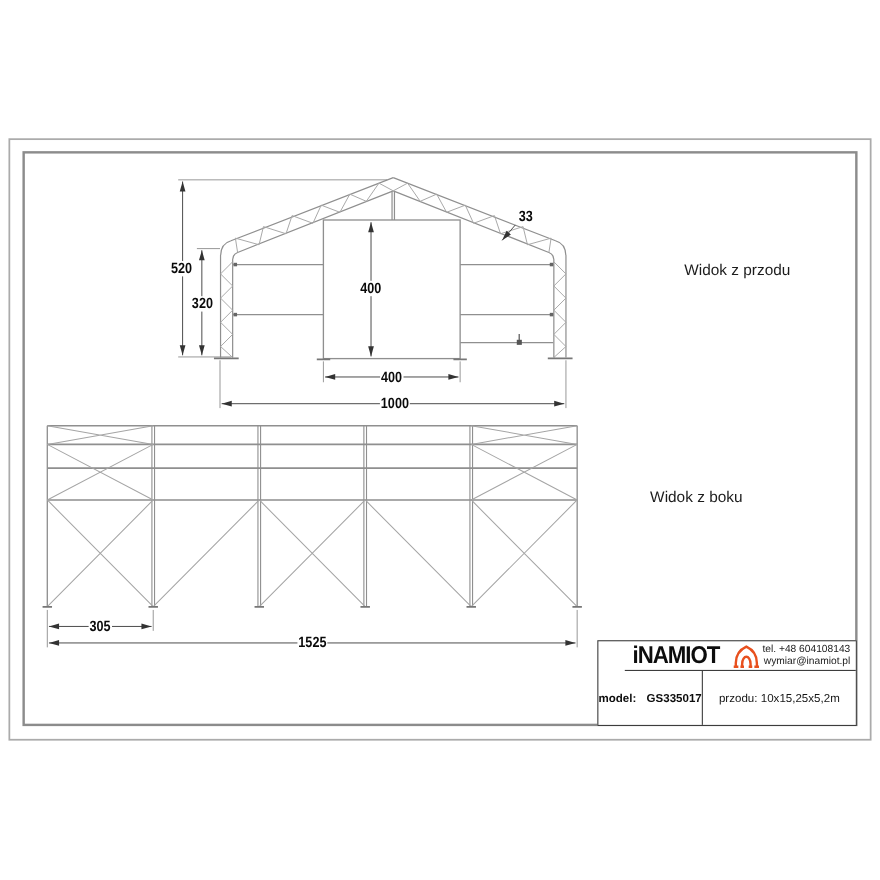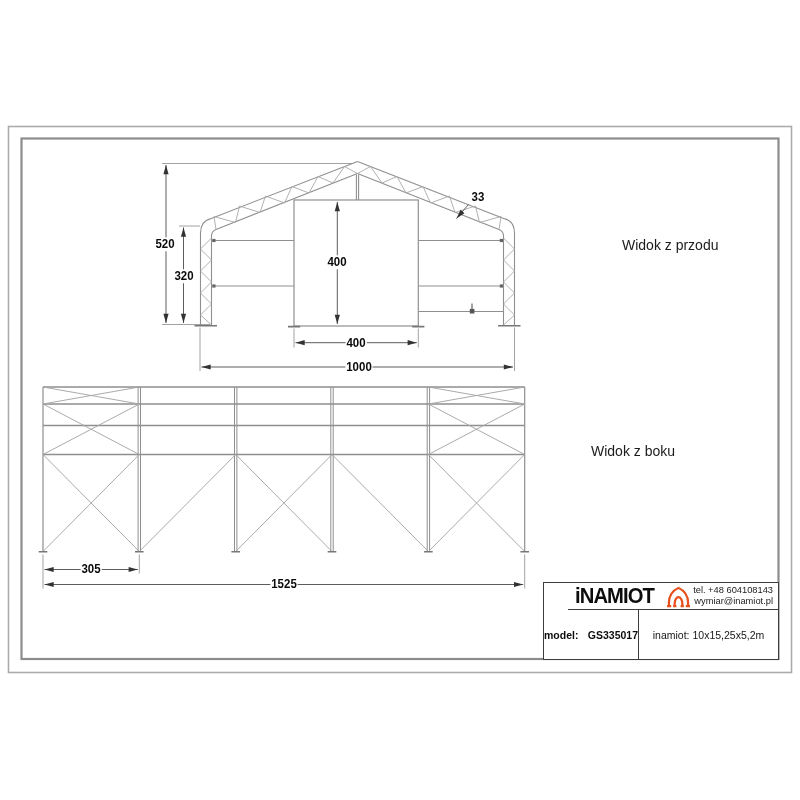--- a/index.html
+++ b/index.html
@@ -166,19 +166,19 @@
         <div>tel. +48 604108143</div>
         <div>wymiar@inamiot.pl</div>
       </div>
     </div>
     <div class="tb-row3">
       <div class="tb-cell-model">
         <span>model:</span>
         <span>GS335017</span>
       </div>
       <div class="tb-cell-size">
-        <span>inamiot:</span>
+        <span>przodu:</span>
         <span>10x15,25x5,2m</span>
       </div>
     </div>
   </div>
 
 </div>
 
 </body></html>

